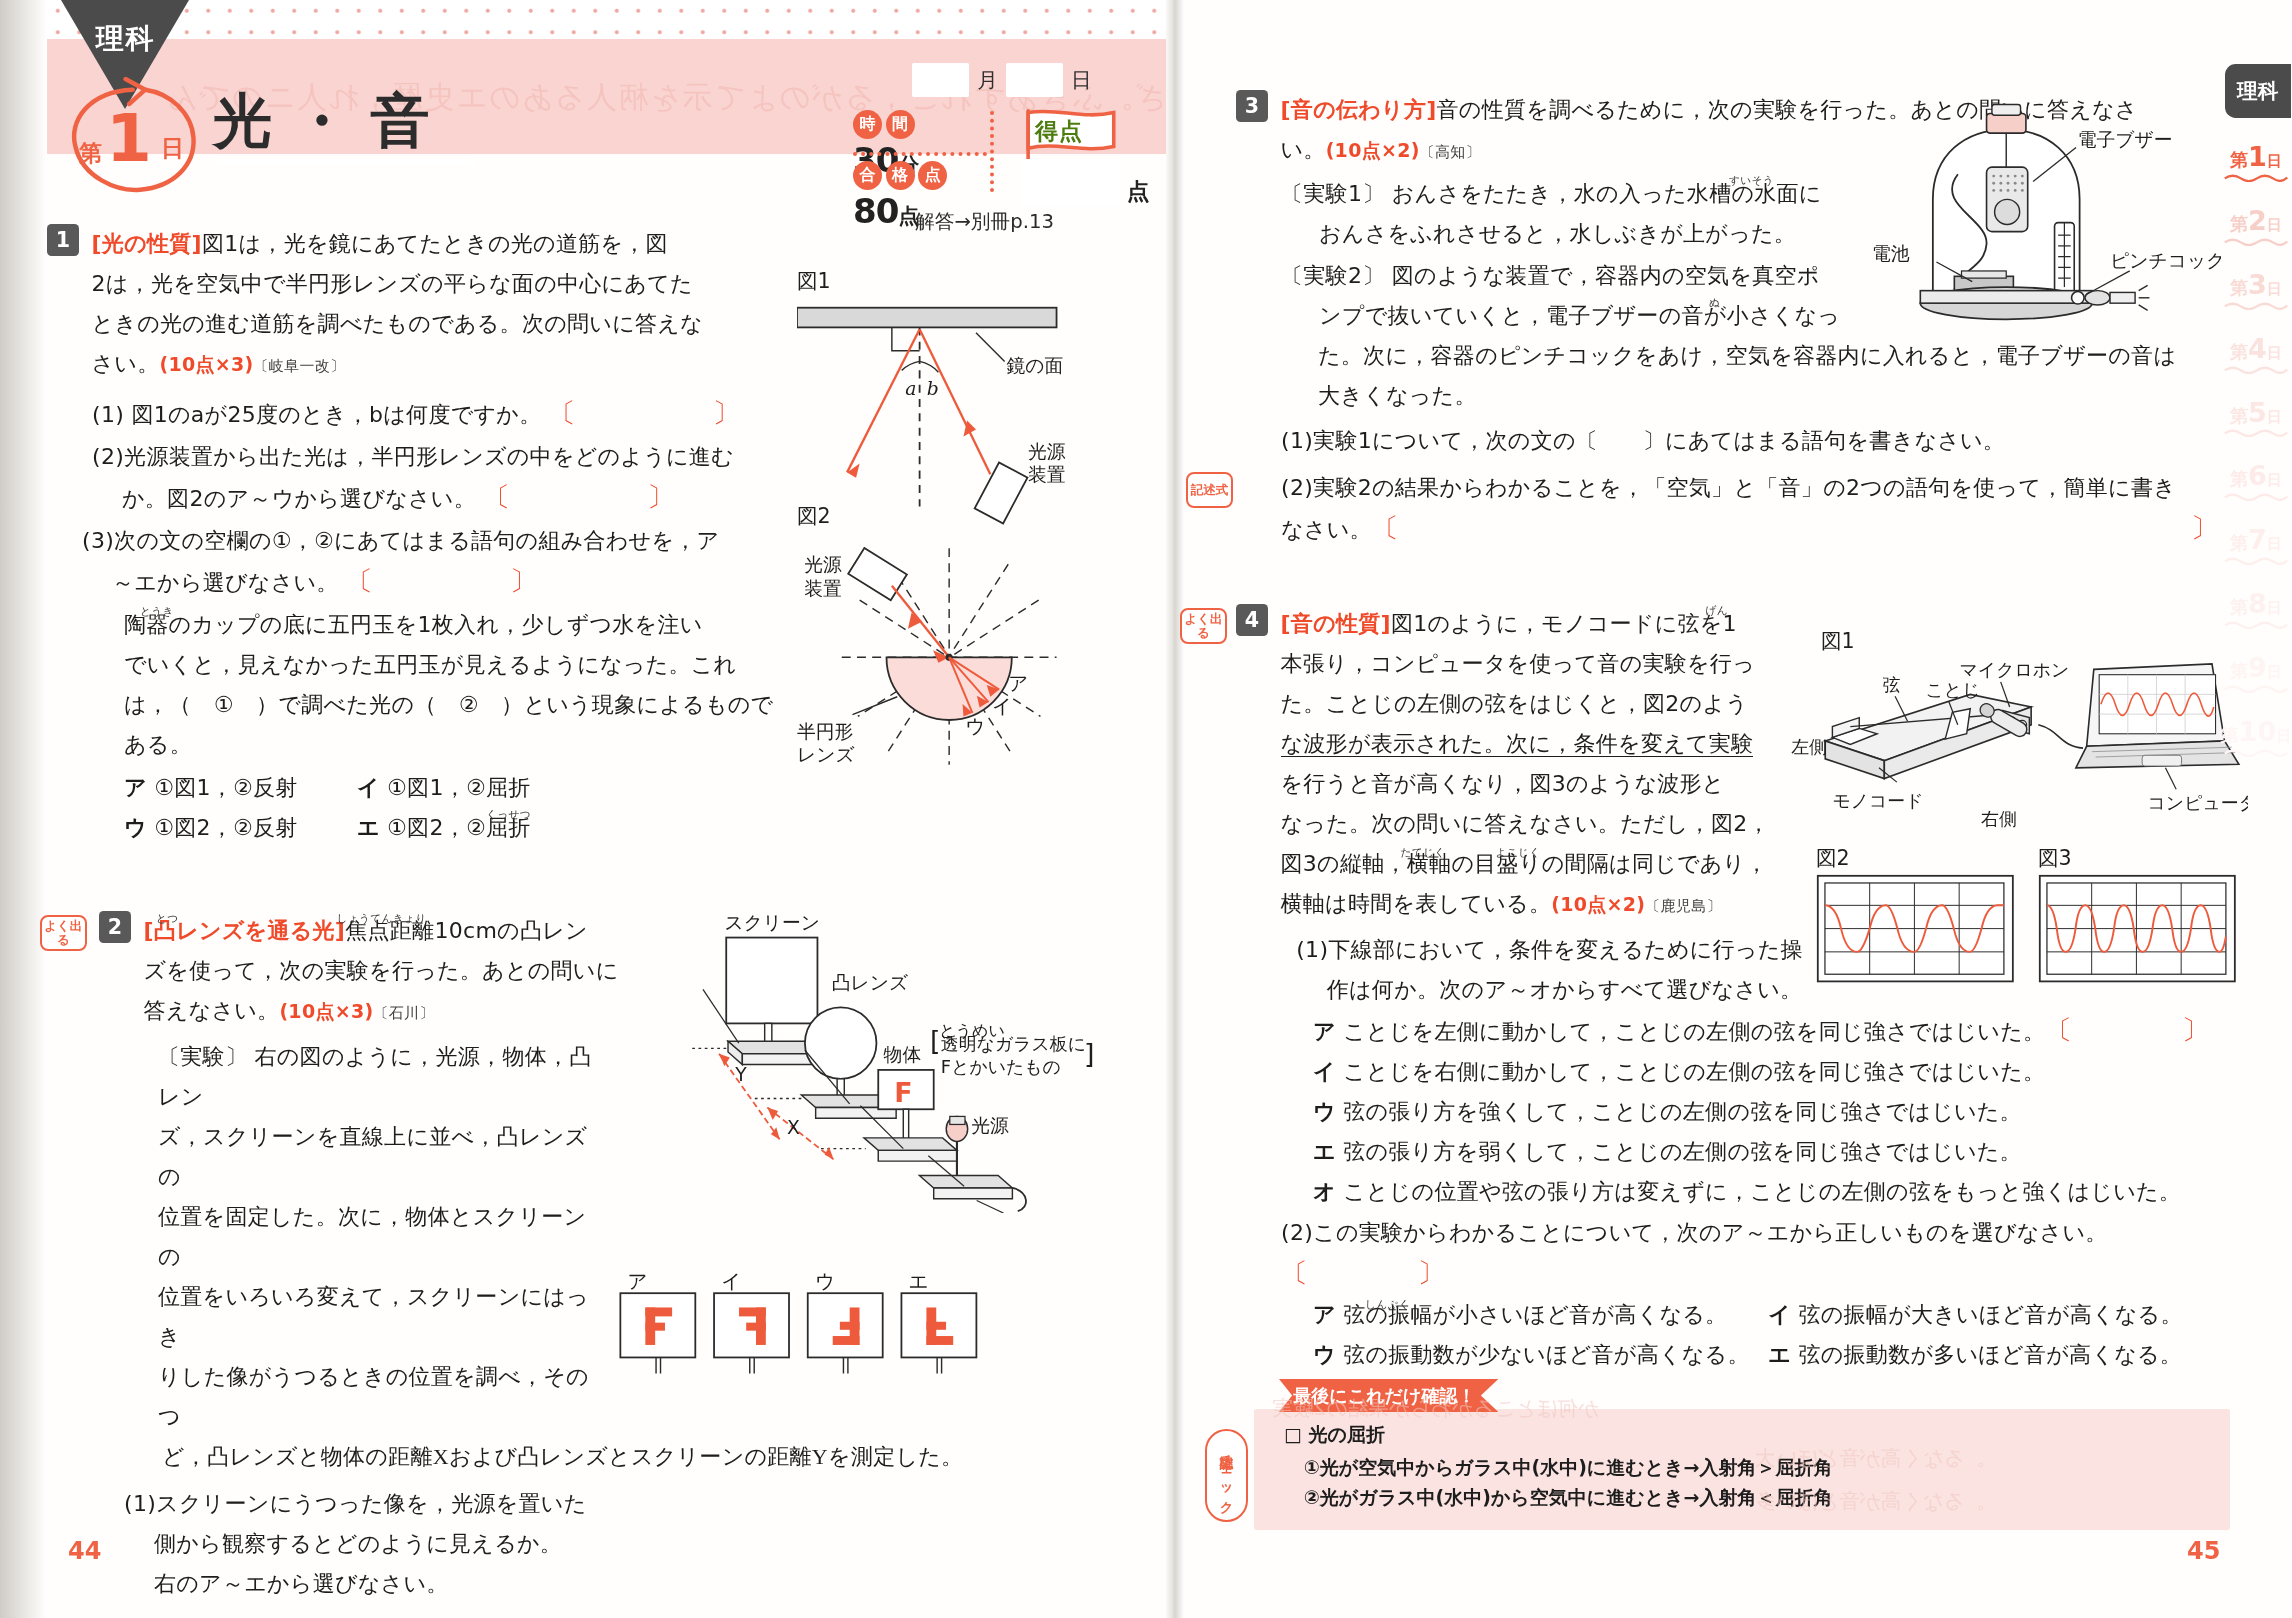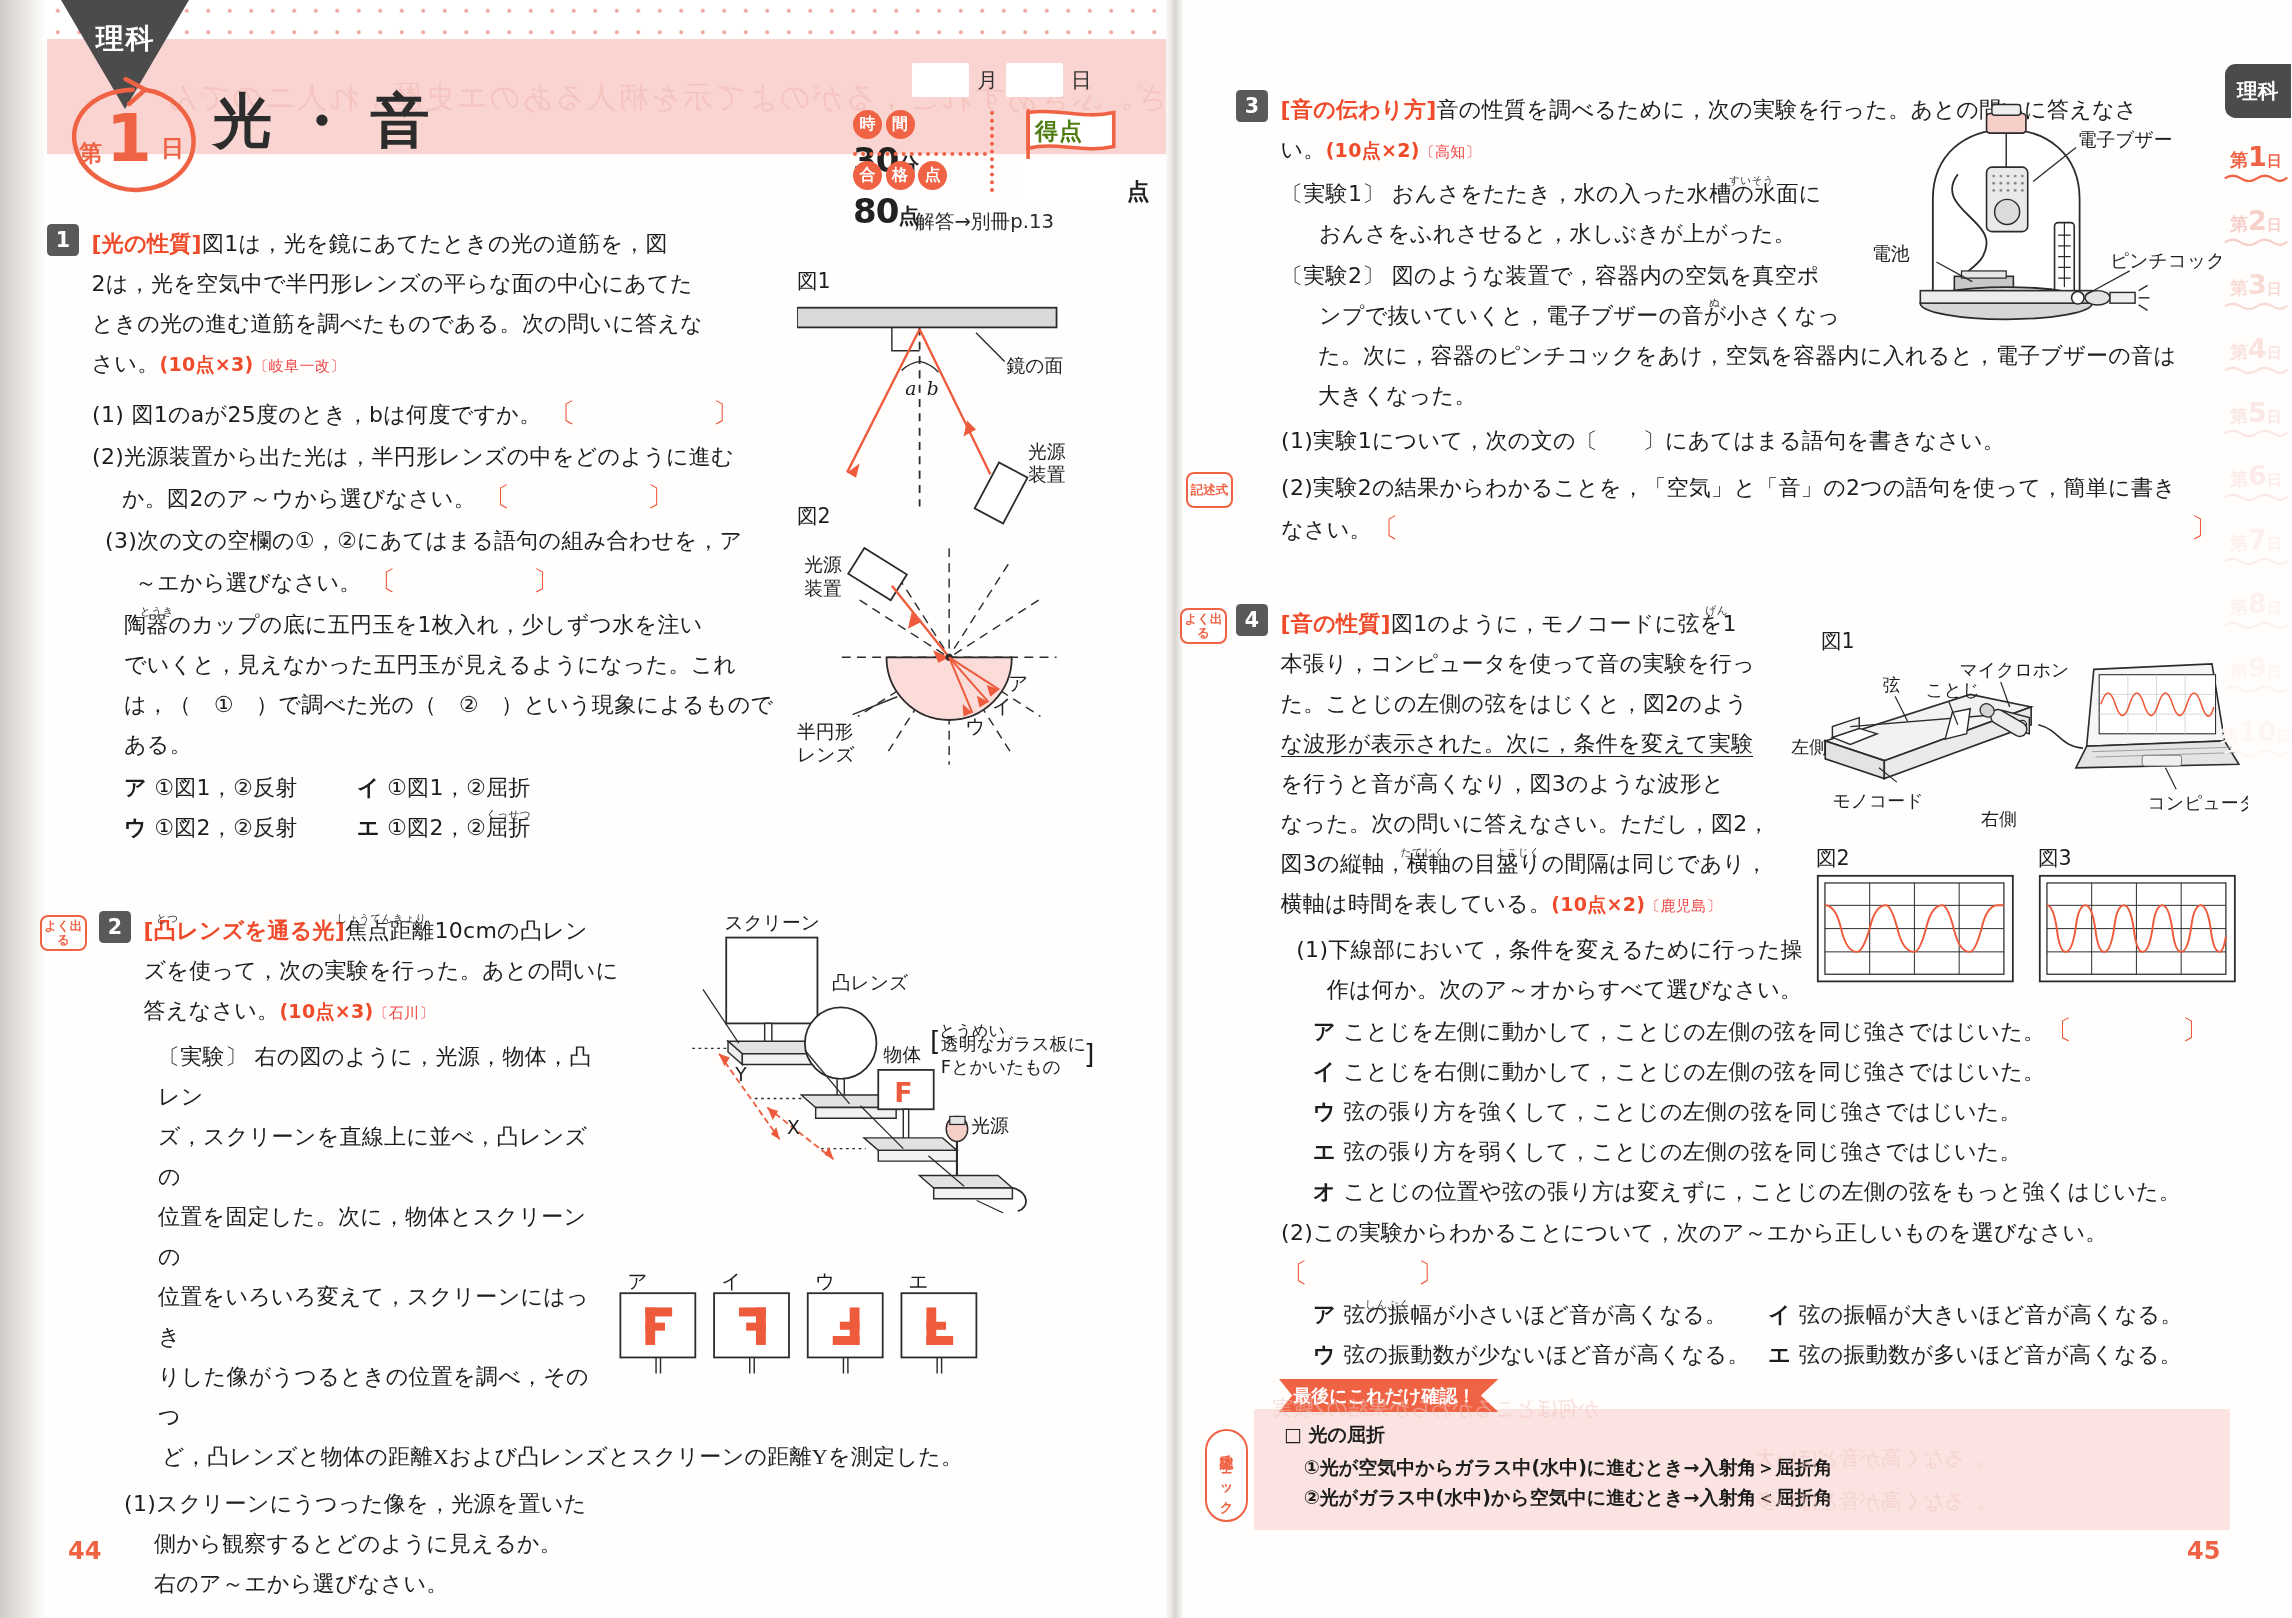--- a/index.html
+++ b/index.html
@@ -122,21 +122,21 @@
 
   
   .qnum {
     width:32px; height:32px; background:#595959; color:#fff;
     font-size:20.6px; font-weight:700; border-radius:4.5px;
     display:flex; align-items:center; justify-content:center;
     flex:0 0 32px;
   }
   .tag { color:#ef4a2a; font-weight:700; }
   .pts { color:#ef4a2a; font-weight:700; font-size:19px; }
-  .pref { font-size:15px; color:#ef4444; }
+  .pref { font-size:15px; color:#404040; }
   .ruby { font-size:10.7px; color:#333; }
 
   .body-txt {
     font-size:22px; line-height:40px; color:#1d1d1d;
     font-family:"DejaVu Sans","Liberation Sans",sans-serif;
     letter-spacing:0.3px;
   }
   .ans-br { color:#ef4a2a; }
 
   .badge-yoku, .badge-kijutsu {
@@ -288,21 +288,21 @@
       <span>図1のaが25度のとき，bは何度ですか。</span>
       <span class="ans-br" style="font-size:27px;">〔　　　　　〕</span>
     </div>
 
     <div class="body-txt" style="margin-left:45px; width:699px; margin-top:1.8px;">
       <span>(2)</span><span>光源装置から出た光は，半円形レンズの中をどのように進む</span><br>
       <span style="margin-left:30px;">か。図2のア～ウから選びなさい。</span>
       <span class="ans-br" style="font-size:27px;">〔　　　　　〕</span>
     </div>
 
-    <div class="body-txt" style="margin-left:58px; width:699px; margin-top:1.8px;">
+    <div class="body-txt" style="margin-left:35px; width:699px; margin-top:1.8px;">
       <span>(3)</span><span>次の文の空欄の①，②にあてはまる語句の組み合わせを，ア</span><br>
       <span style="margin-left:30px;">～エから選びなさい。</span>
       <span class="ans-br" style="font-size:27px;">〔　　　　　〕</span>
     </div>
 
     <div class="body-txt" style="margin-left:77px; width:663px; margin-top:1.8px; position:relative;">
       <span class="ruby" style="position:absolute;left:16px;top:-12.5px;">とうき</span>
       <span>陶器のカップの底に五円玉を1枚入れ，少しずつ水を注い</span><br>
       <span>でいくと，見えなかった五円玉が見えるようになった。これ</span><br>
       <span>は，（　①　）で調べた光の（　②　）という現象によるもので</span><br>

